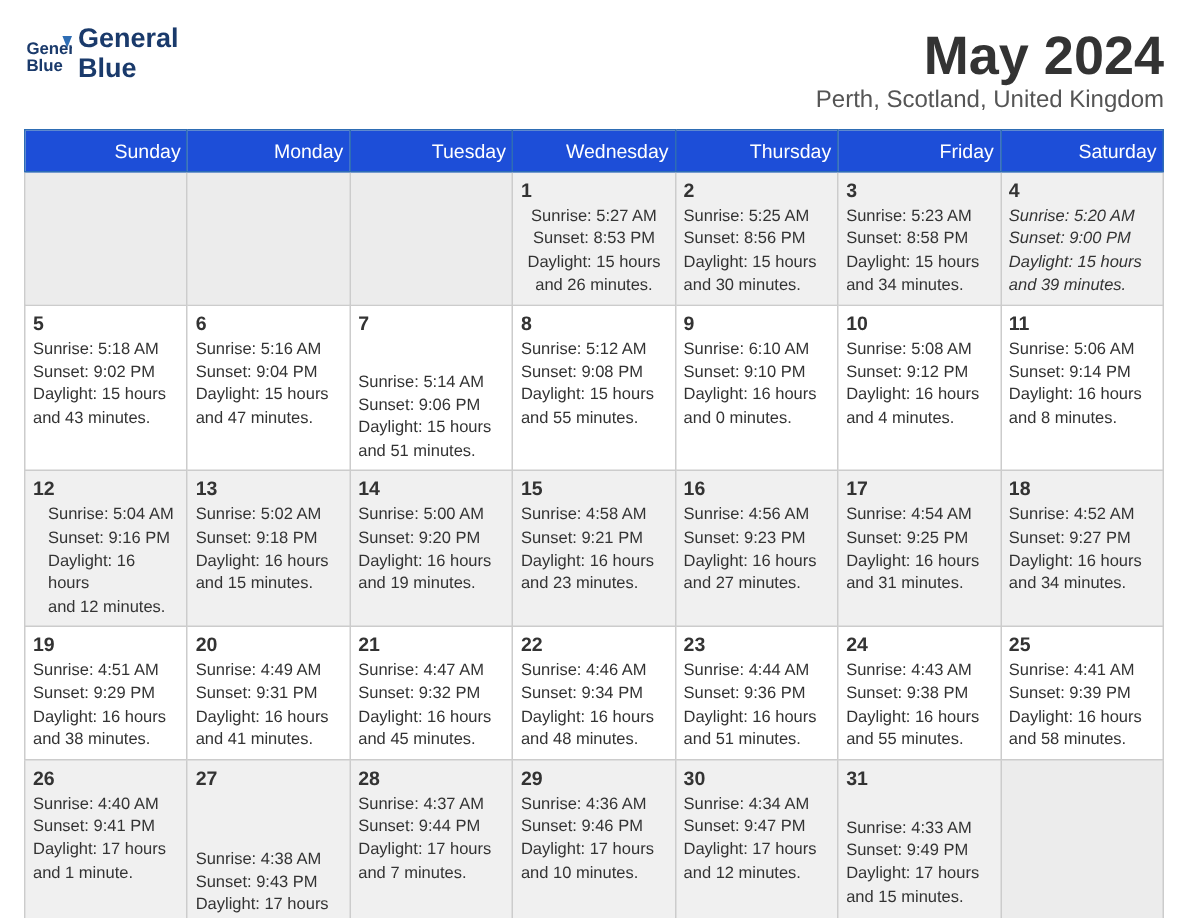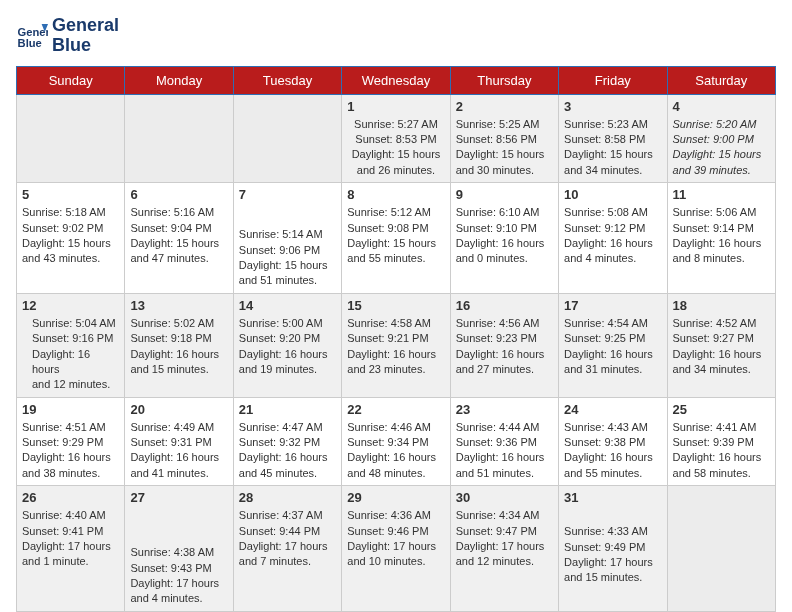--- a/index.html
+++ b/index.html
@@ -45,24 +45,24 @@
     .location {
       font-size: 16px;
       color: #555;
     }
     .calendar {
       width: 100%;
       border-collapse: collapse;
       font-size: 11px;
     }
     .calendar th {
-      background: #b91c1c;
+      background: #1d4ed8;
       color: #fff;
       padding: 6px 4px;
-      text-align: center;
+      text-align: right;
       font-size: 13px;
       font-weight: normal;
       border: 1px solid #2e6db4;
     }
     .calendar td {
       border: 1px solid #ccc;
       vertical-align: top;
       padding: 4px 5px;
       width: 108px;
       min-height: 80px;
@@ -98,20 +98,24 @@
       <text x="2" y="34" font-size="14" font-weight="bold" fill="#1a3a6b">Blue</text>
       <polygon points="32,5 40,5 36,15" fill="#2e6db4"></polygon>
     </svg>
     <div>
       <div class="logo-text">
         <span>General</span><br>
         <span>Blue</span>
       </div>
     </div>
   </div>
+  <div class="title-area">
+    <div class="month-title">May 2024</div>
+    <div class="location">Perth, Scotland, United Kingdom</div>
+  </div>
 </div>
 
 <table class="calendar">
   <thead>
     <tr>
     <th>Sunday</th>
         <th>Monday</th>
         <th>Tuesday</th>
         <th>Wednesday</th>
         <th>Thursday</th>

